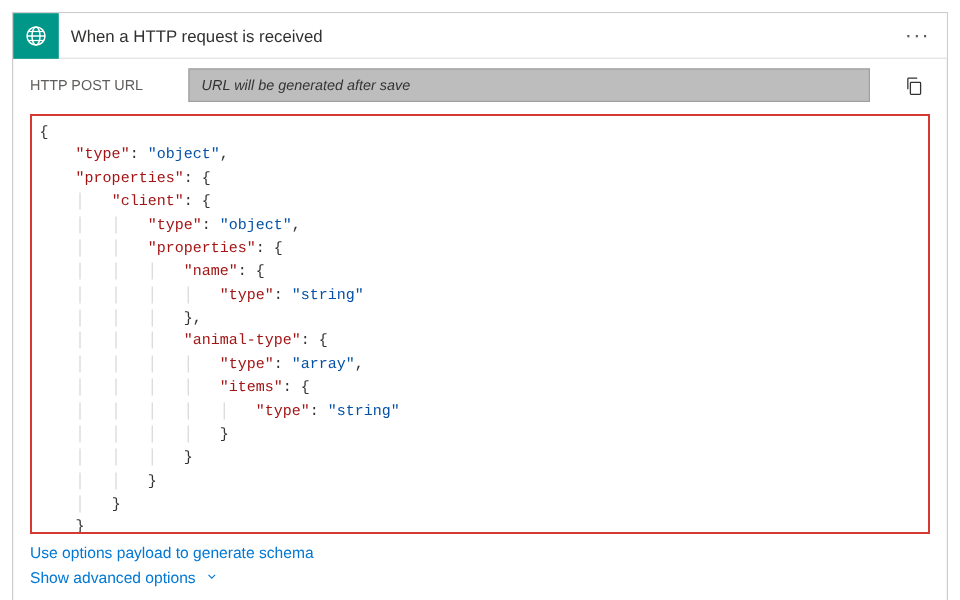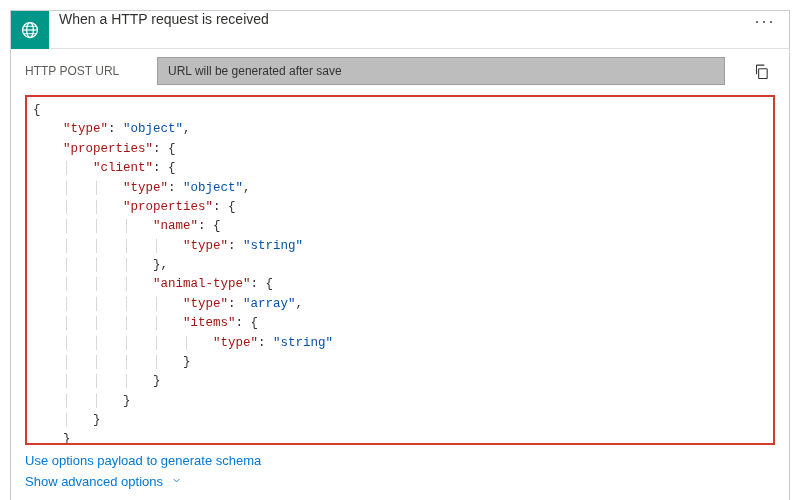--- a/index.html
+++ b/index.html
@@ -10,21 +10,21 @@
       font-size: 13px;
       color: #333;
     }
     .container {
       width: 780px;
       border: 1px solid #ccc;
       background: #fff;
     }
     .header {
       display: flex;
-      align-items: flex-start;
+      align-items: center;
       background: #fff;
       border-bottom: 1px solid #e0e0e0;
       height: 38px;
     }
     .header-icon {
       width: 38px;
       height: 38px;
       background: #009688;
       display: flex;
       align-items: center;
@@ -59,20 +59,21 @@
       color: #605e5c;
       width: 110px;
     }
     .url-field {
       flex: 1;
       background: #bdbdbd;
       border: 1px solid #9e9e9e;
       padding: 6px 10px;
       font-size: 12px;
       color: #333;
+      font-style: italic;
     }
     .copy-btn {
       width: 28px;
       height: 28px;
       display: flex;
       align-items: center;
       justify-content: center;
       cursor: pointer;
     }
     .schema-label {

